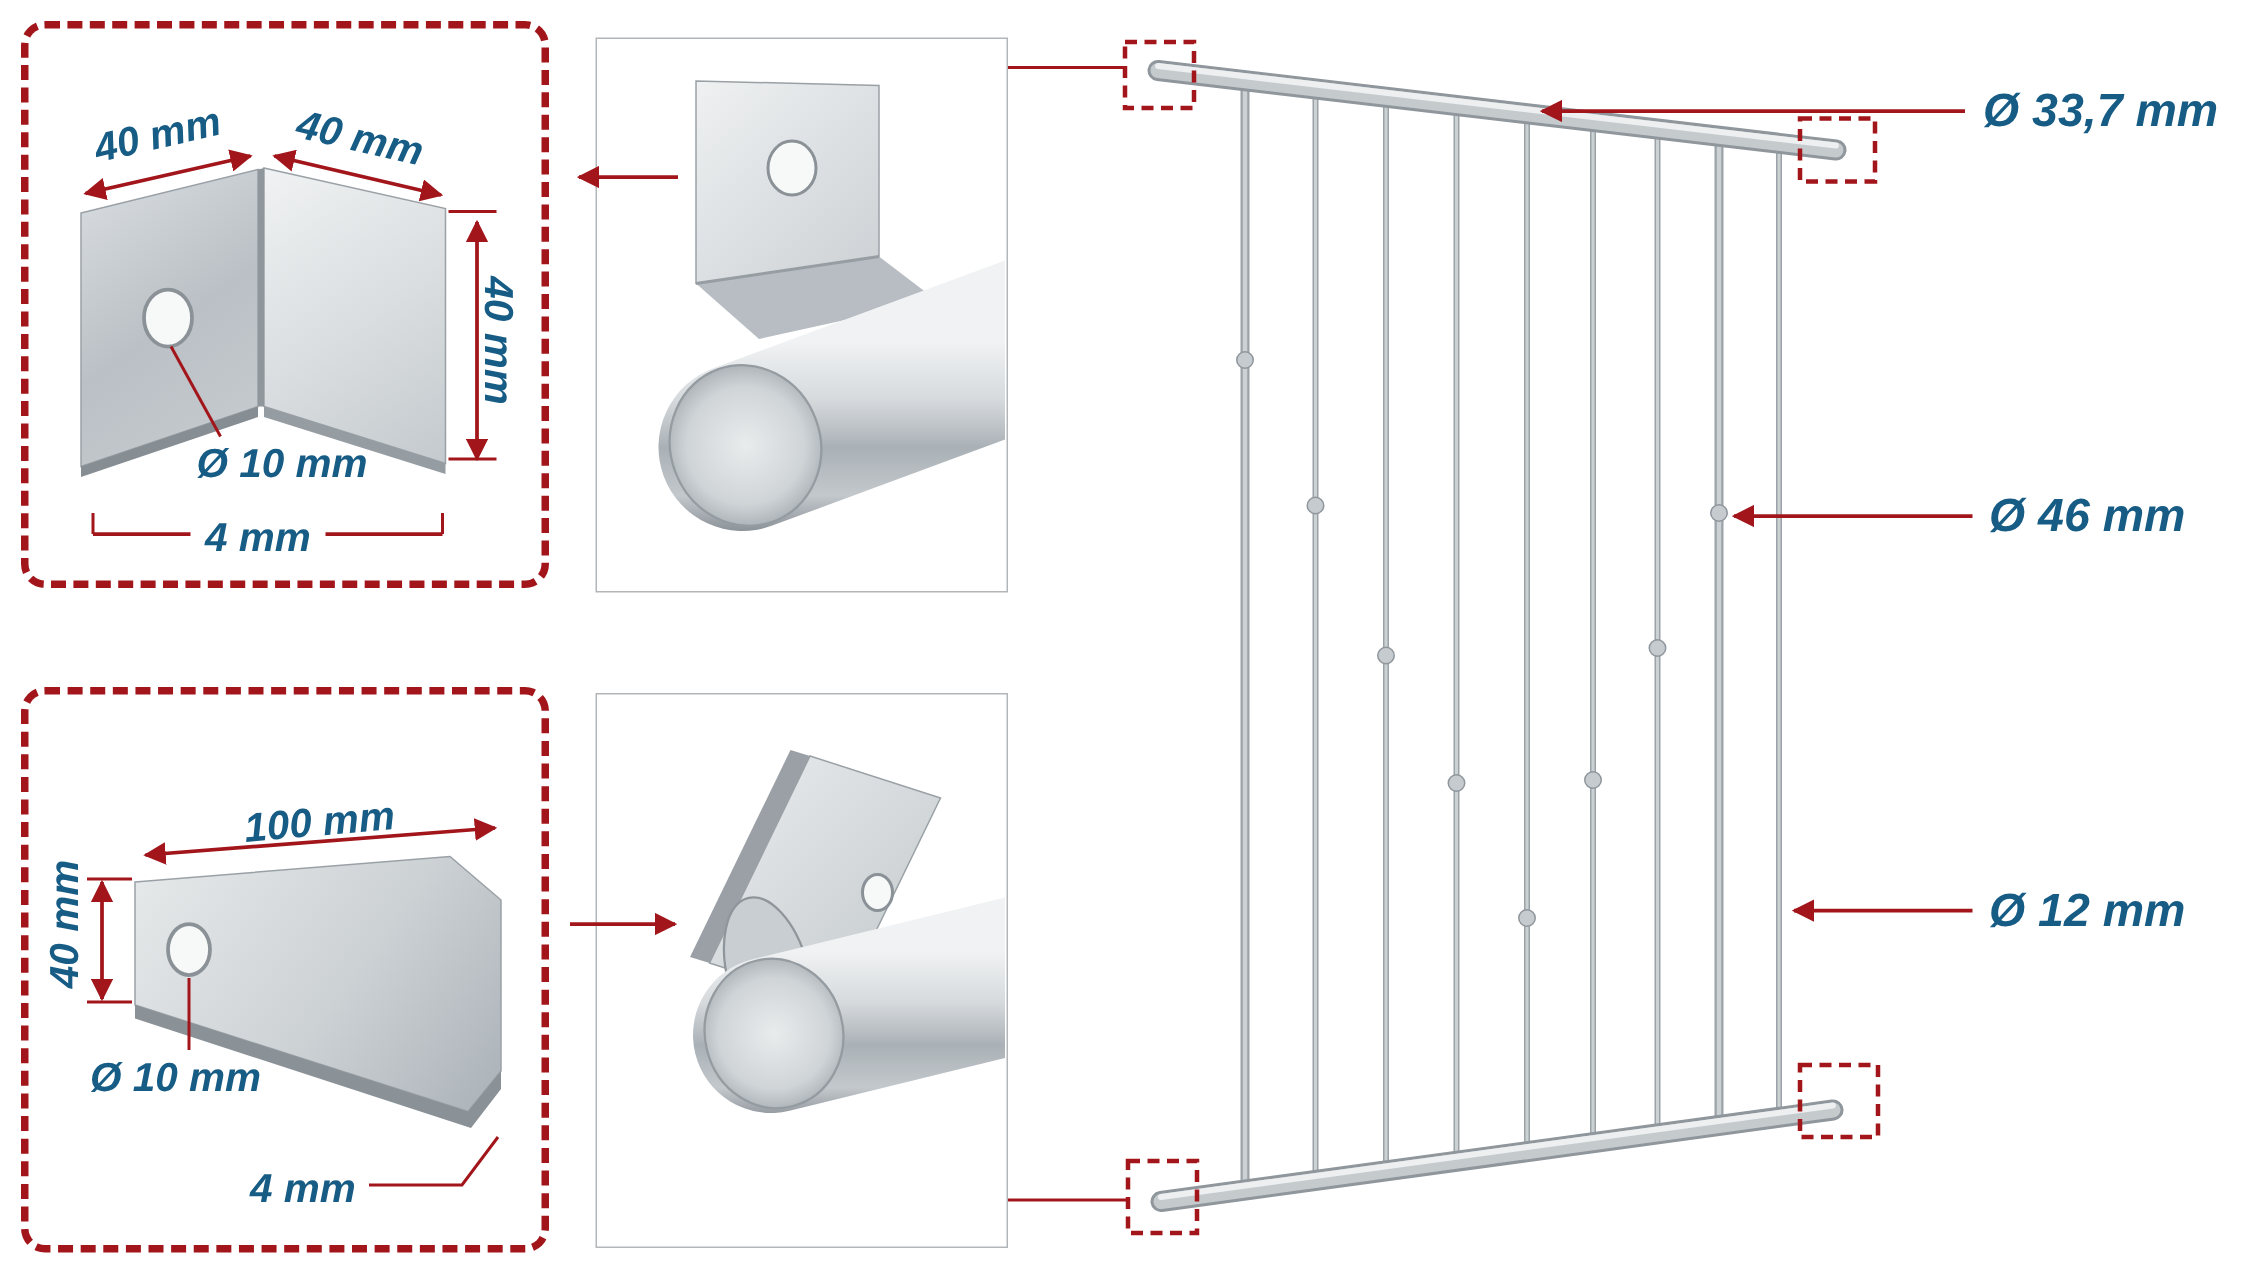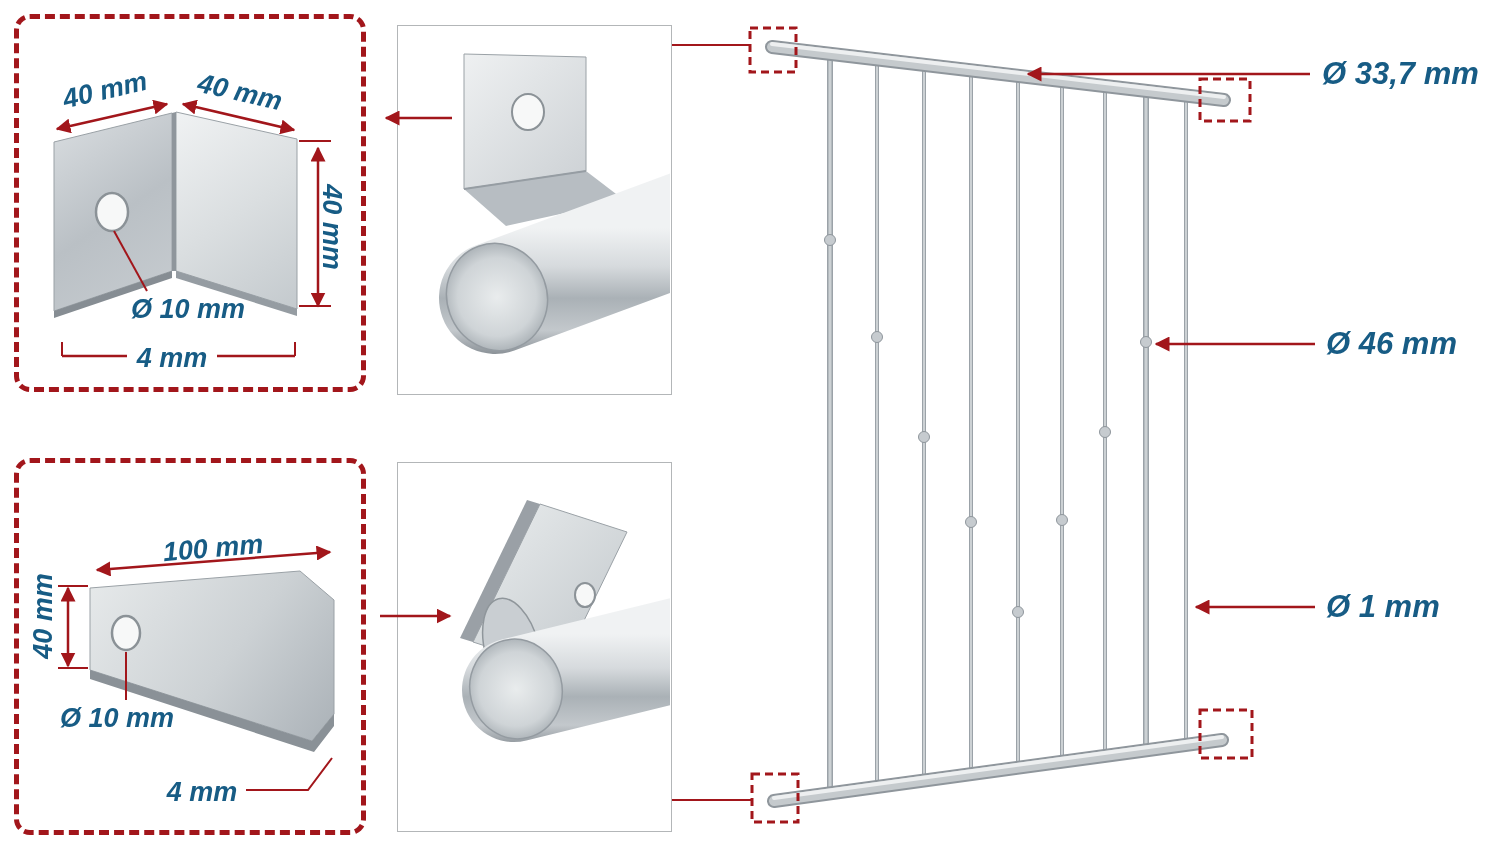--- a/index.html
+++ b/index.html
@@ -209,15 +209,15 @@
   <div class="dim" style="left:118px;top:293px;width:140px">Ø 10 mm</div>
   <div class="dim" style="left:117px;top:342px;width:110px">4 mm</div>
 
   <div class="dim" style="left:143px;top:532px;width:140px;transform:rotate(-5deg)">100 mm</div>
   <div class="dim" style="left:-12px;top:600px;width:110px;transform:rotate(-90deg)">40 mm</div>
   <div class="dim" style="left:47px;top:702px;width:140px">Ø 10 mm</div>
   <div class="dim" style="left:147px;top:776px;width:110px">4 mm</div>
 
   <div class="dim big" style="left:1322px;top:56px">Ø 33,7 mm</div>
   <div class="dim big" style="left:1326px;top:326px">Ø 46 mm</div>
-  <div class="dim big" style="left:1326px;top:589px">Ø 1 mm</div>
+  <div class="dim big" style="left:1326px;top:589px">Ø 12 mm</div>
 
 </div>
 
 </body></html>

